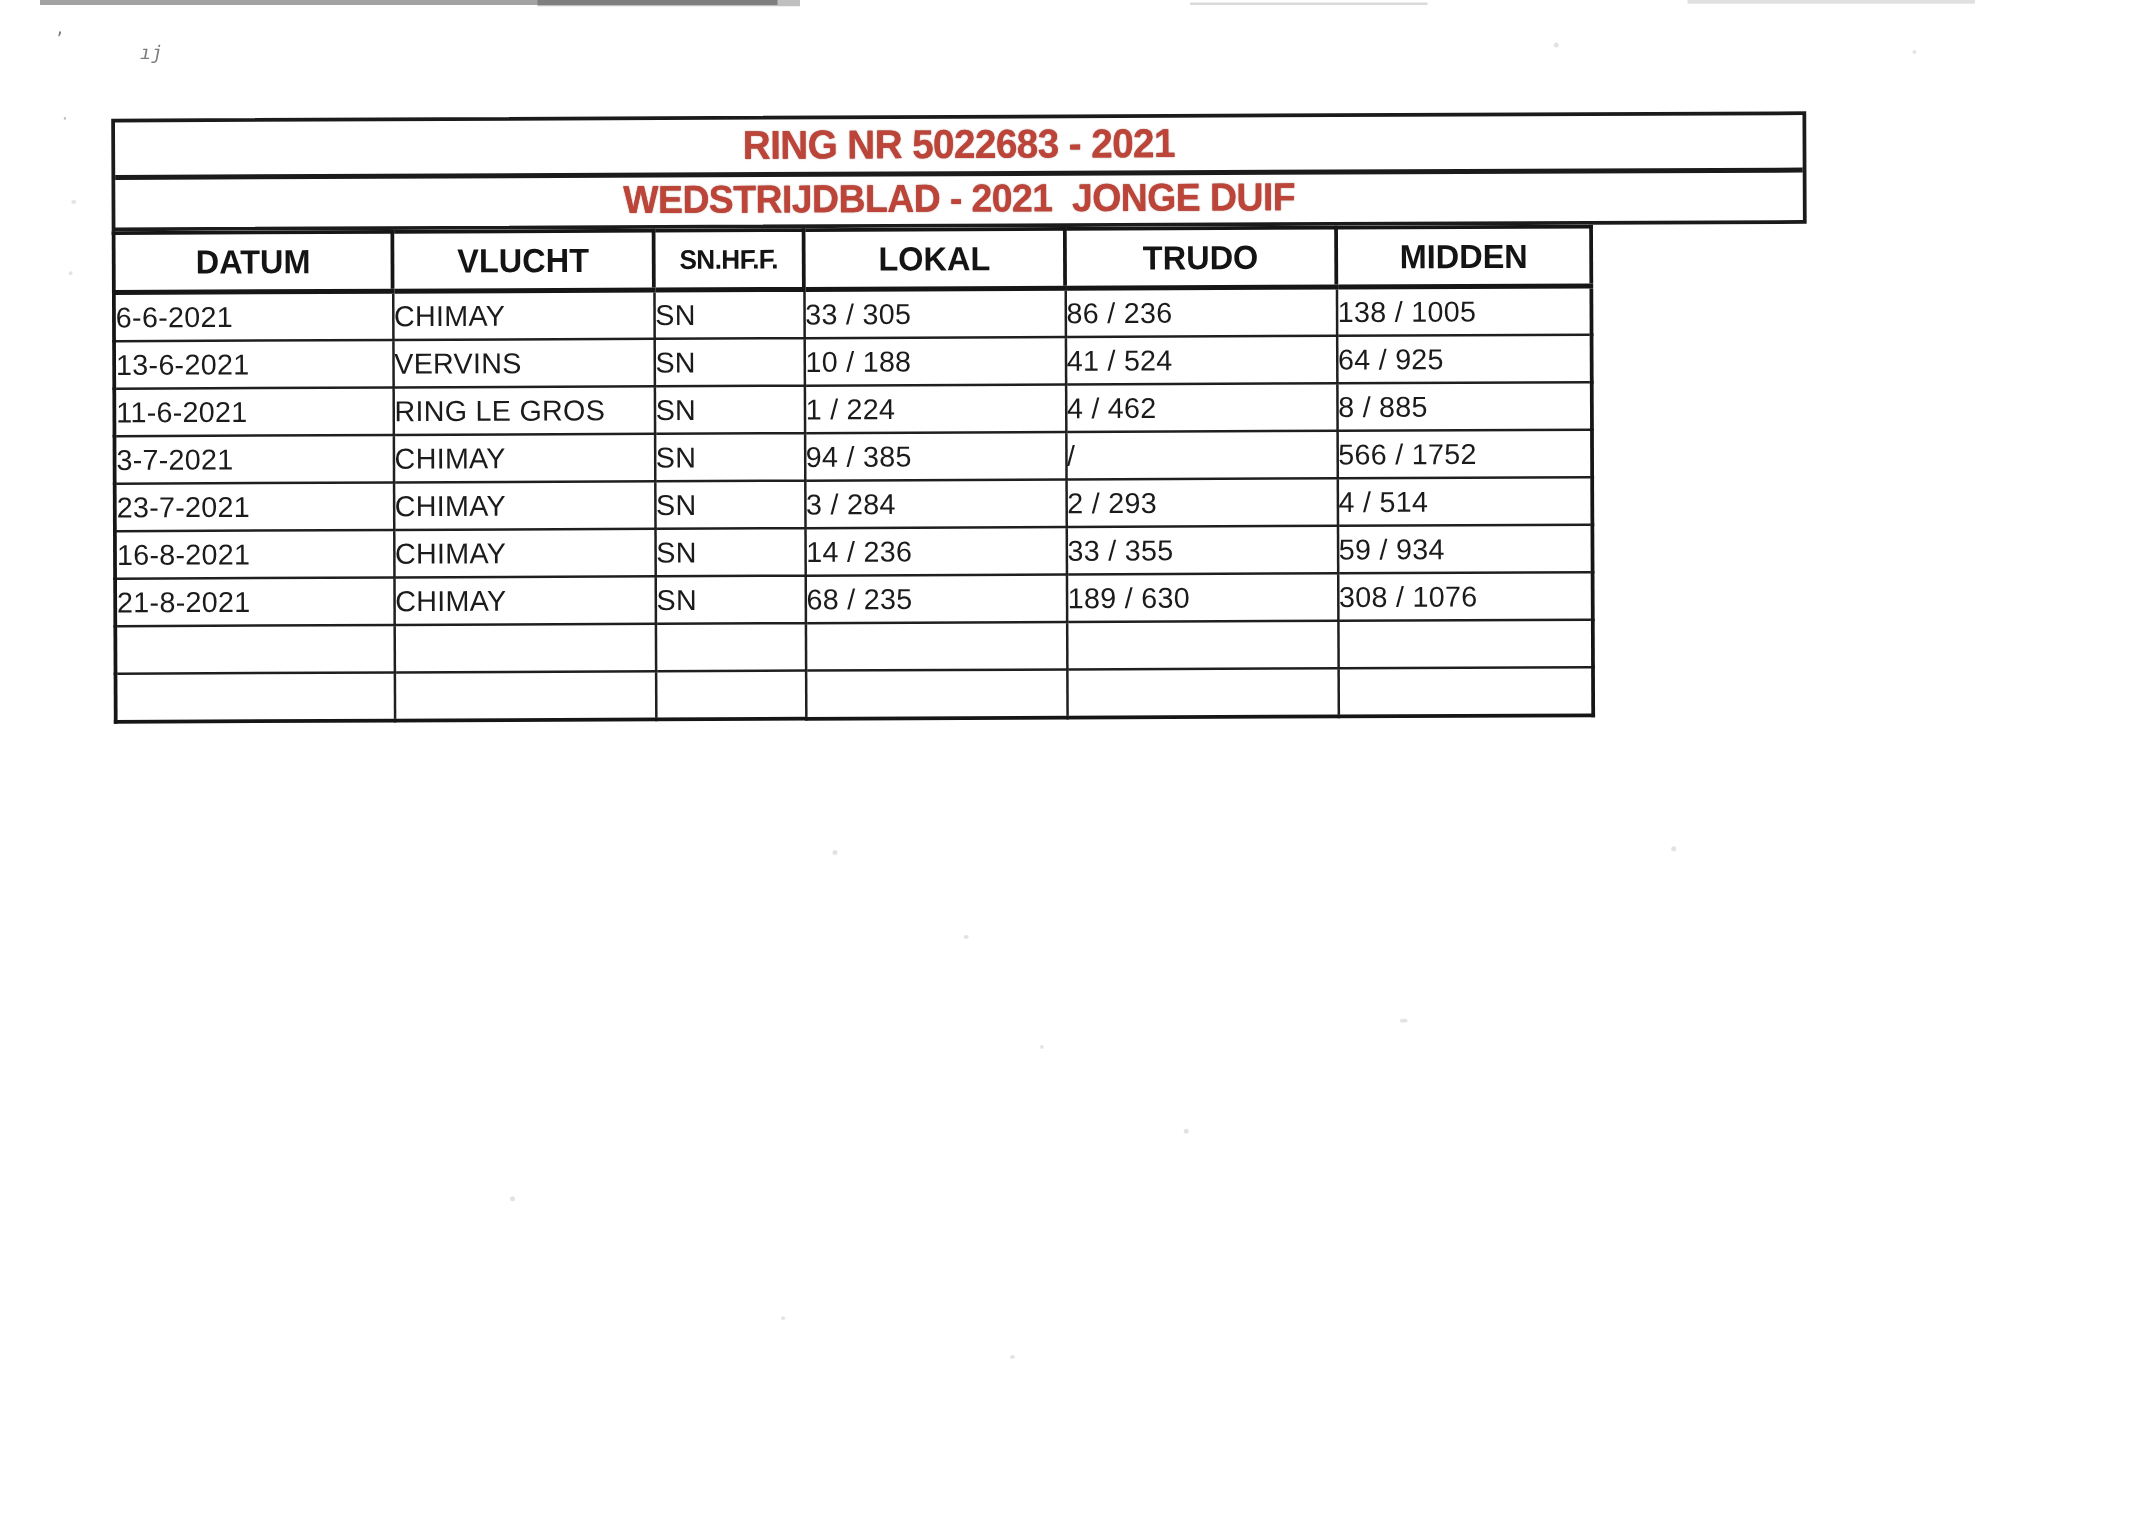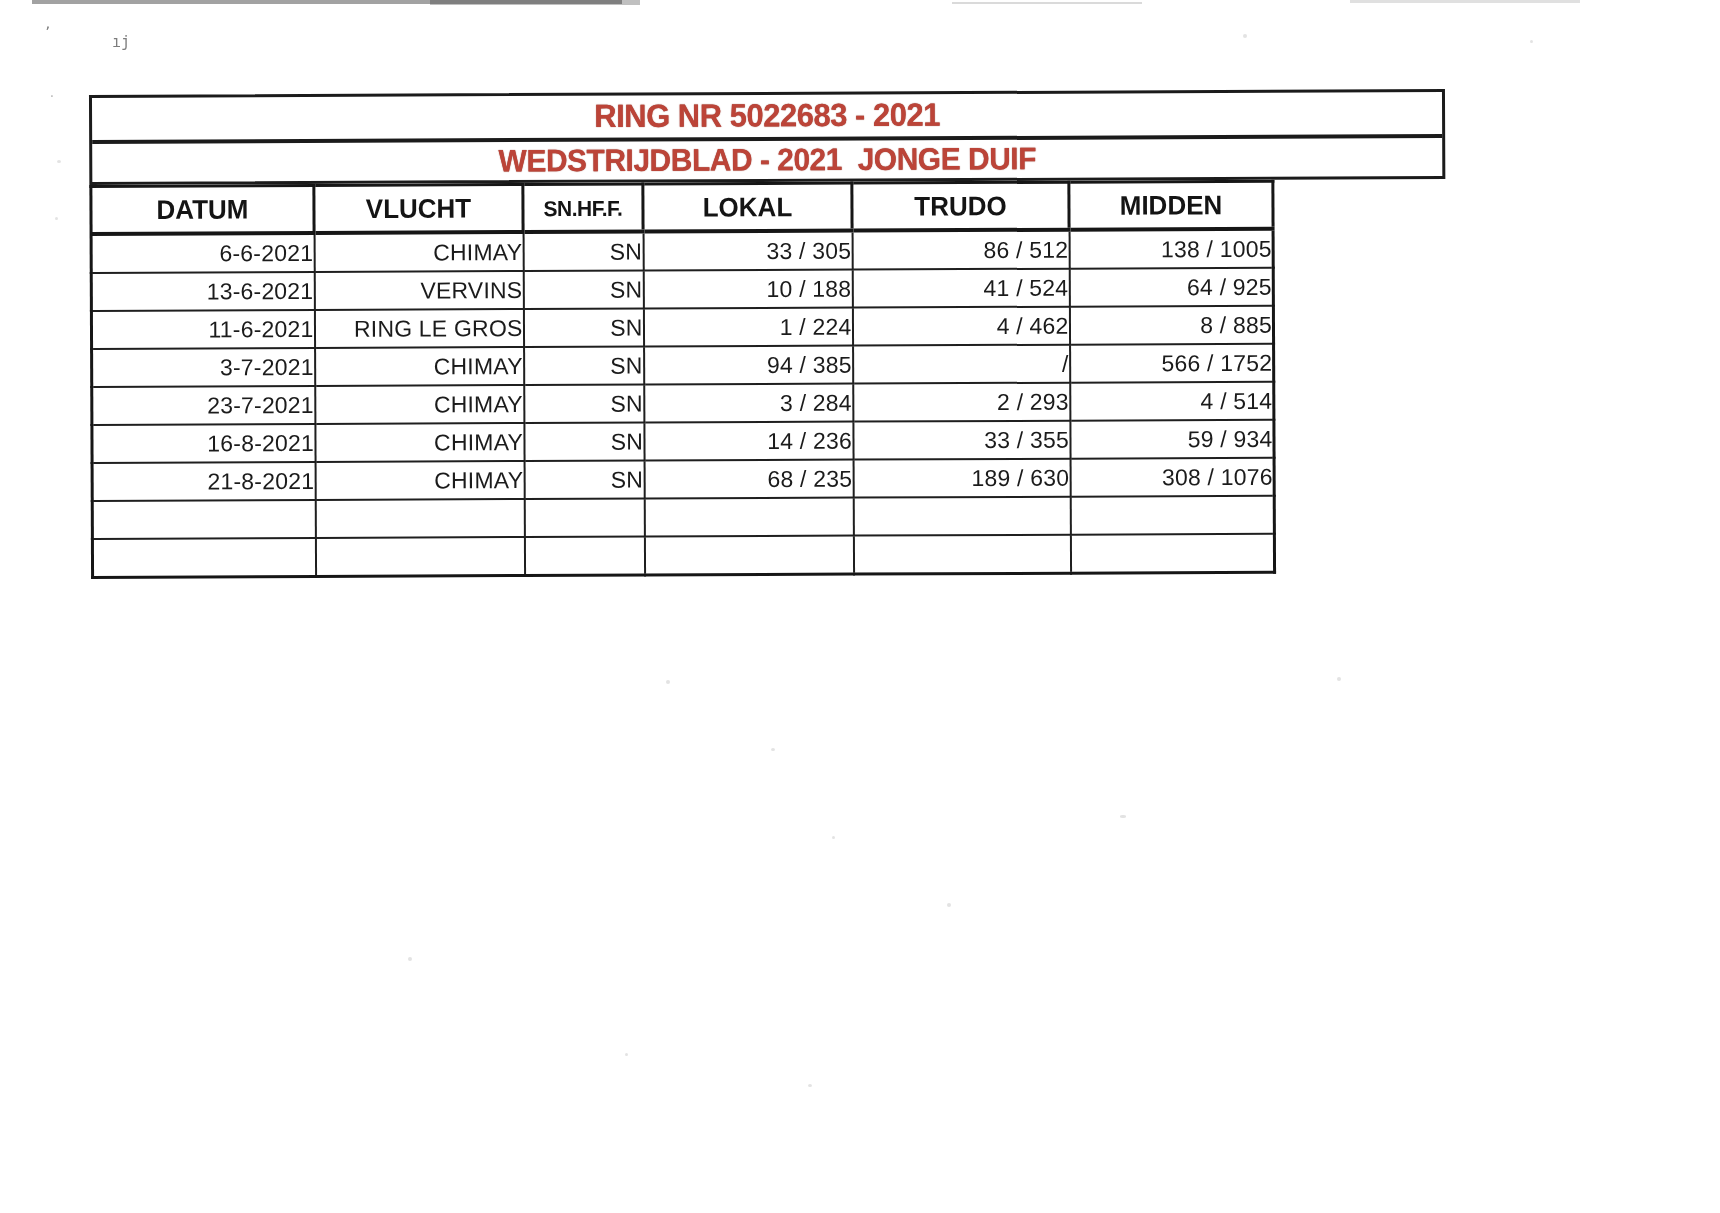--- a/index.html
+++ b/index.html
@@ -70,21 +70,21 @@
     text-align: center;
     vertical-align: middle;
     padding: 0;
     transform: scaleY(1.03);
   }
   table.results th.small { font-size: 21px; letter-spacing: -0.5px; }
   table.results td {
     height: 36px;
     border: 2px solid #1f1f1f;
     font-size: 23px;
-    text-align: right;
+    text-align: left;
     vertical-align: middle;
     color: #1b1b1b;
     padding: 0;
     letter-spacing: 0.2px;
   }
 
   
   .edge-line { position: absolute; background: #303030; }
   .el1 { left: 32px;  top: 0; width: 590px; height: 4px; opacity: .45; }
   .el2 { left: 430px; top: 0; width: 210px; height: 5px; opacity: .30; }
@@ -96,21 +96,21 @@
 </head>
 <body>
 
 <div class="page">
 
   <div class="edge-line el1"></div>
   <div class="edge-line el2"></div>
   <div class="edge-line el3"></div>
   <div class="edge-line el4"></div>
   <div class="scratch" style="left:44px; top:16px;">,</div>
-  <div class="scratch" style="left:112px; top:33px; font-size:15px;">ıj</div>
+  <div class="scratch" style="left:112px; top:33px; font-size:15px;font-style:italic;">ıj</div>
   <div class="scratch" style="left:48px; top:88px; opacity:.5;">·</div>
   <div class="speck" style="left:1243px; top:34px;  width:4px; height:4px;"></div>
   <div class="speck" style="left:1530px; top:40px;  width:3px; height:3px;"></div>
   <div class="speck" style="left:57px;  top:160px; width:4px; height:3px;"></div>
   <div class="speck" style="left:55px;  top:217px; width:3px; height:3px;"></div>
   <div class="speck" style="left:666px; top:680px; width:4px; height:4px;"></div>
   <div class="speck" style="left:1337px; top:677px; width:4px; height:4px;"></div>
   <div class="speck" style="left:771px; top:748px; width:4px; height:3px;"></div>
   <div class="speck" style="left:1120px; top:815px; width:6px; height:3px; border-radius:40%;"></div>
   <div class="speck" style="left:832px; top:836px; width:3px; height:3px;"></div>
@@ -148,21 +148,21 @@
           <th>TRUDO</th>
           <th>MIDDEN</th>
         </tr>
       </thead>
       <tbody>
         <tr>
           <td>6-6-2021</td>
           <td>CHIMAY</td>
           <td>SN</td>
           <td>33 / 305</td>
-          <td>86 / 512</td>
+          <td>86 / 236</td>
           <td>138 / 1005</td>
         </tr>
         <tr>
           <td>13-6-2021</td>
           <td>VERVINS</td>
           <td>SN</td>
           <td>10 / 188</td>
           <td>41 / 524</td>
           <td>64 / 925</td>
         </tr>

